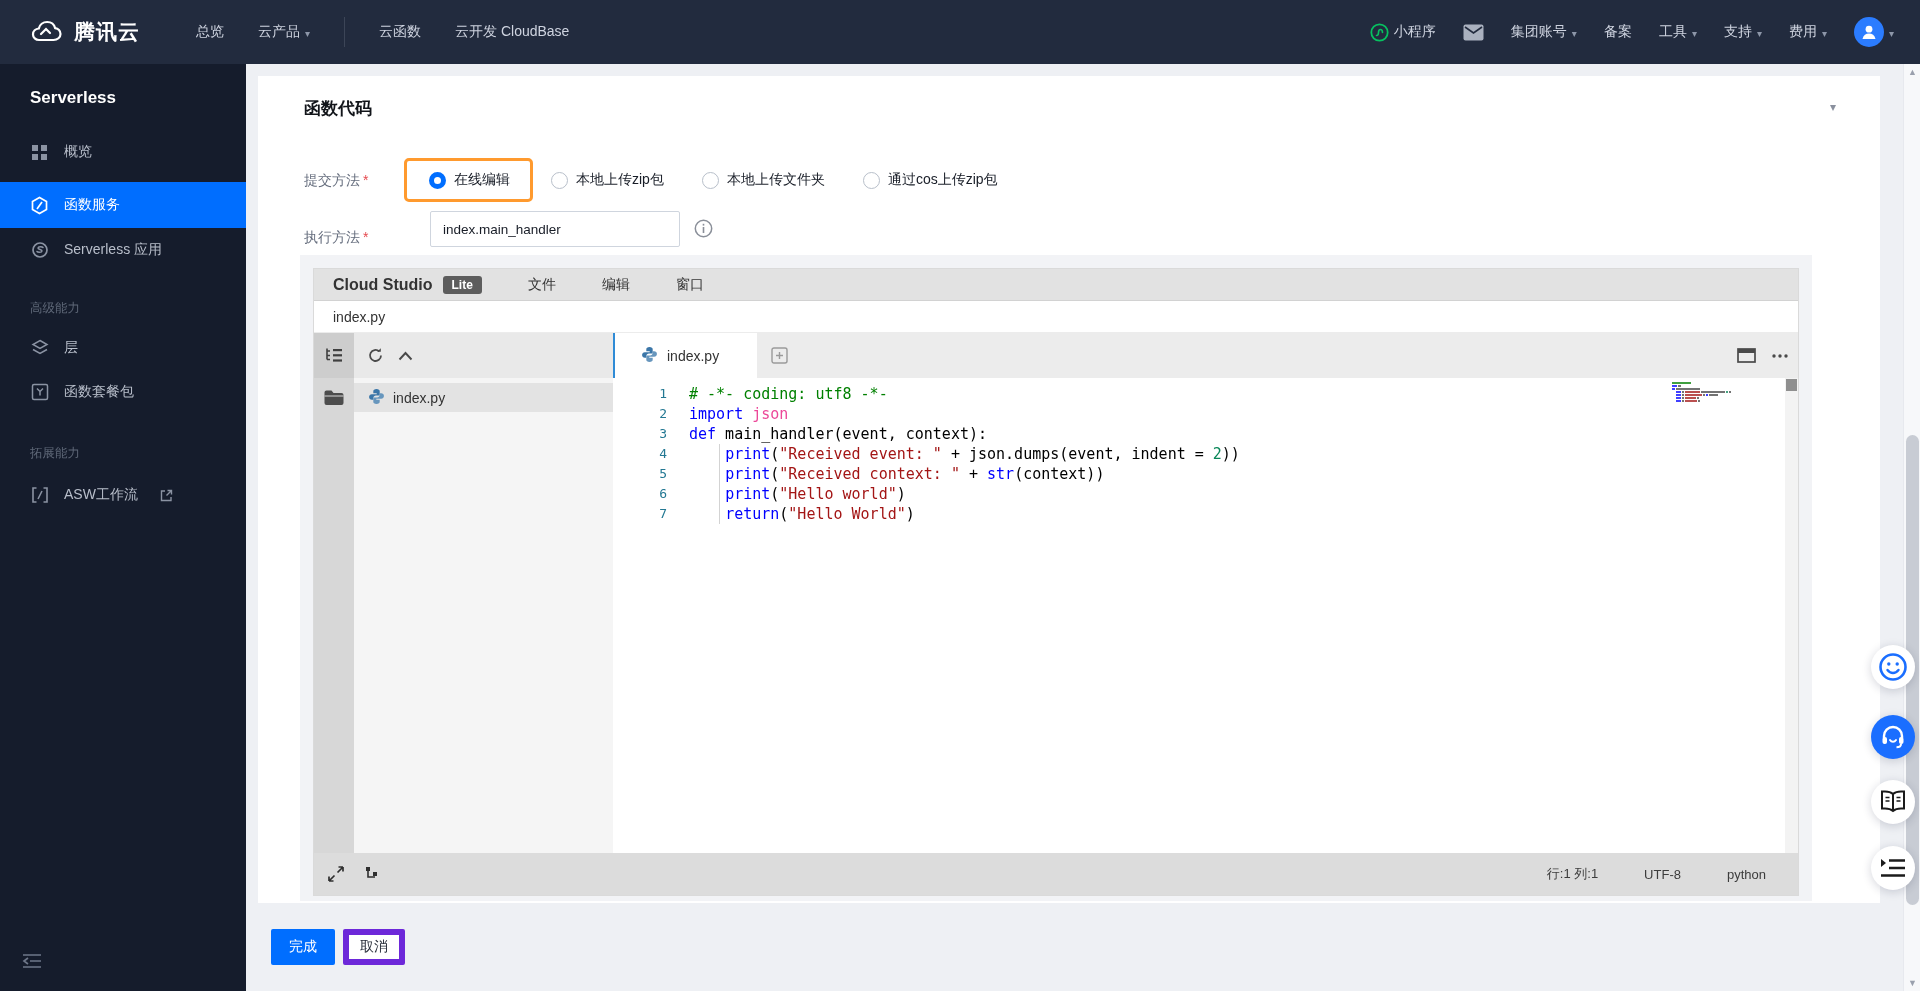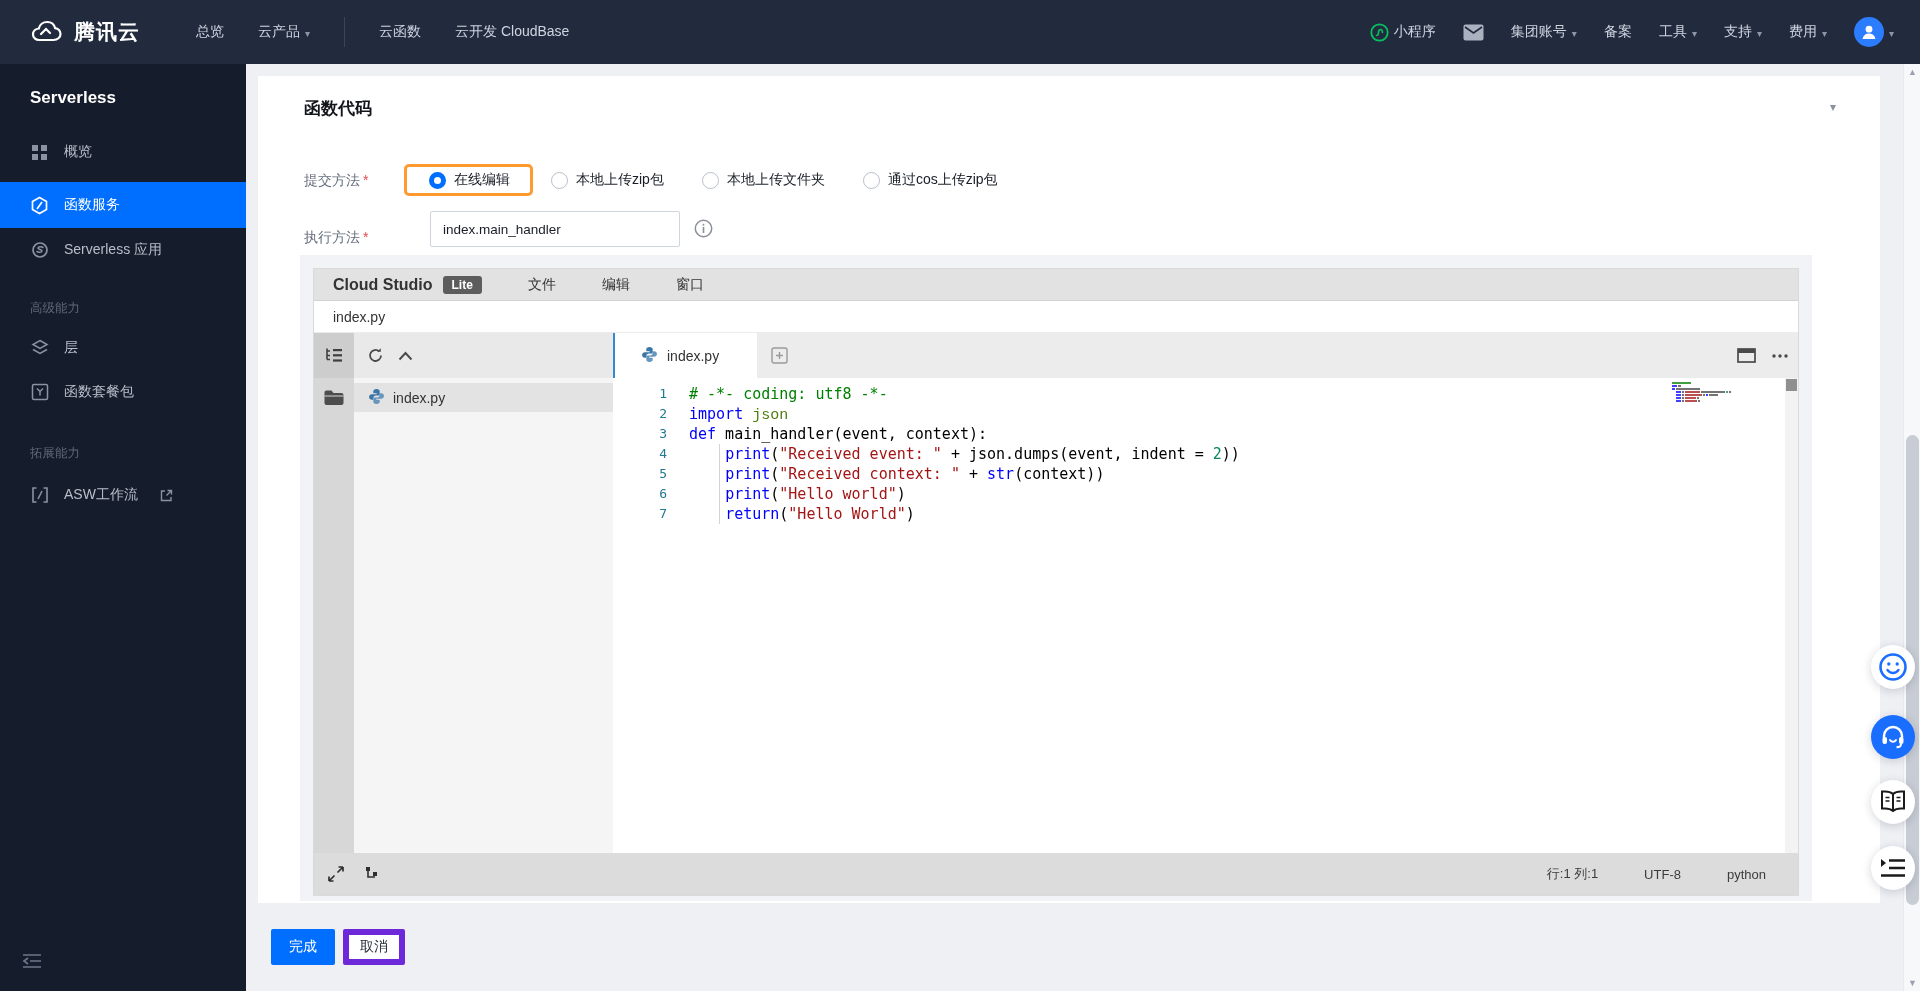--- a/index.html
+++ b/index.html
@@ -29,21 +29,21 @@
   .ext { margin-left:7px; display:inline-flex; }
 
   
   .page { position:absolute; left:246px; top:64px; width:1674px; height:927px; background:#eef0f4; }
   .card { position:absolute; left:12px; top:12px; width:1622px; height:827px; background:#fff; }
   .card-title { position:absolute; left:46px; top:21px; font-size:17px; font-weight:bold; color:#12151a; }
   .title-caret { position:absolute; right:44px; top:24px; color:#8a909e; font-size:12px; cursor:pointer; }
   .form-label { position:absolute; left:46px; color:#666e7e; font-size:14px; }
   .req { color:#e5484d; margin-left:3px; }
   .radio-line { position:absolute; top:82px; left:146px; height:44px; display:flex; align-items:center; }
-  .hl-box { border:3px solid #ff9a2e; border-radius:5px; height:32px; display:flex; align-items:center; padding:0 20px 0 22px; margin-right:18px; }
+  .hl-box { border:3px solid #ff9a2e; border-radius:5px; height:44px; display:flex; align-items:center; padding:0 20px 0 22px; margin-right:18px; }
   .radio { display:flex; align-items:center; gap:8px; font-size:14px; color:#181d27; margin-right:38px; cursor:pointer; white-space:nowrap; }
   .rdot { width:17px; height:17px; border-radius:50%; background:#fff; border:1px solid #b8bfca; }
   .rdot.on { border:5px solid #006eff; }
   .text-input { position:absolute; left:172px; top:135px; width:250px; height:36px; border:1px solid #cfd5de; border-radius:2px; font-size:13.5px; color:#181d27; padding:0 12px; outline:none; background:#fff; font-family:inherit; }
 
   
   .editor-panel { position:absolute; left:42px; top:179px; width:1512px; height:646px; background:#f2f3f6; }
   .editor { position:absolute; left:13px; top:13px; width:1486px; height:628px; background:#fff; border:1px solid #dadada; display:flex; flex-direction:column; }
   .menubar { height:32px; background:#e2e2e2; border-bottom:1px solid #d2d2d2; display:flex; align-items:center; padding-left:19px; }
   .cs-brand { font-weight:bold; font-size:16px; color:#333; }
@@ -380,21 +380,21 @@
                   <div class="ln">1</div>
                   <div class="ln">2</div>
                   <div class="ln">3</div>
                   <div class="ln">4</div>
                   <div class="ln">5</div>
                   <div class="ln">6</div>
                   <div class="ln">7</div>
                 </div>
               <div class="lines">
                   <div class="cl"><span style="color: rgb(0, 128, 0);"># -*- coding: utf8 -*-</span></div>
-                  <div class="cl"><span style="color: rgb(0, 0, 255);">import</span><span style="color: #4d7c0f; font-family: Liberation Mono, monospace;"> json</span></div>
+                  <div class="cl"><span style="color: rgb(0, 0, 255);">import</span><span style="color: #ec4899;"> json</span></div>
                   <div class="cl"><span style="color: rgb(0, 0, 255);">def</span><span style="color: rgb(0, 0, 0);"> main_handler(event, context):</span></div>
                   <div class="cl"><span style="color: rgb(0, 0, 0);">    </span><span style="color: rgb(0, 0, 255);">print</span><span style="color: rgb(0, 0, 0);">(</span><span style="color: rgb(163, 21, 21);">"Received event: "</span><span style="color: rgb(0, 0, 0);"> + json.dumps(event, indent = </span><span style="color: rgb(9, 134, 88);">2</span><span style="color: rgb(0, 0, 0);">))</span></div>
                   <div class="cl"><span style="color: rgb(0, 0, 0);">    </span><span style="color: rgb(0, 0, 255);">print</span><span style="color: rgb(0, 0, 0);">(</span><span style="color: rgb(163, 21, 21);">"Received context: "</span><span style="color: rgb(0, 0, 0);"> + </span><span style="color: rgb(0, 0, 255);">str</span><span style="color: rgb(0, 0, 0); text-align: right;">(context))</span></div>
                   <div class="cl"><span style="color: rgb(0, 0, 0);">    </span><span style="color: rgb(0, 0, 255);">print</span><span style="color: rgb(0, 0, 0);">(</span><span style="color: rgb(163, 21, 21);">"Hello world"</span><span style="color: rgb(0, 0, 0);">)</span></div>
                   <div class="cl"><span style="color: rgb(0, 0, 0);">    </span><span style="color: rgb(0, 0, 255);">return</span><span style="color: rgb(0, 0, 0);">(</span><span style="color: rgb(163, 21, 21);">"Hello World"</span><span style="color: rgb(0, 0, 0);">)</span></div>
                 </div>
               <div class="indent-guide"></div>
               <div class="minimap">
                   <div class="mini-row">
                     <span class="mini-seg" style="width: 18.7px; background: rgb(0, 128, 0);"></span>

